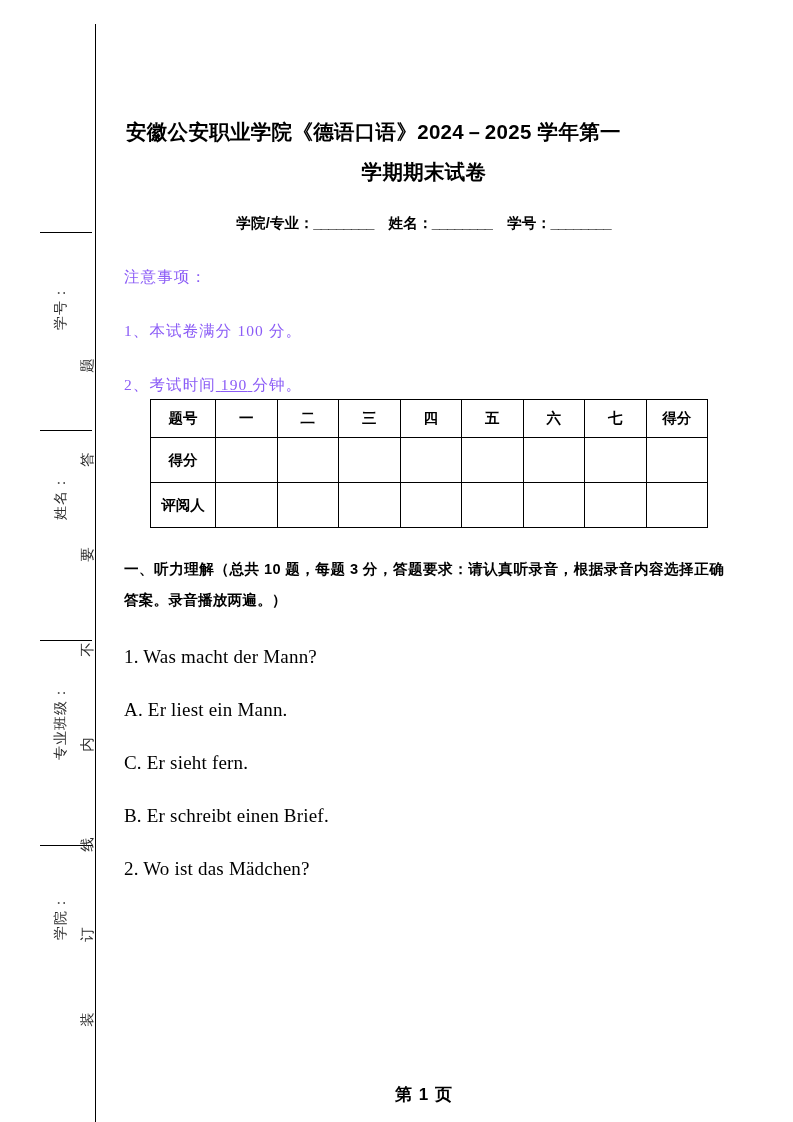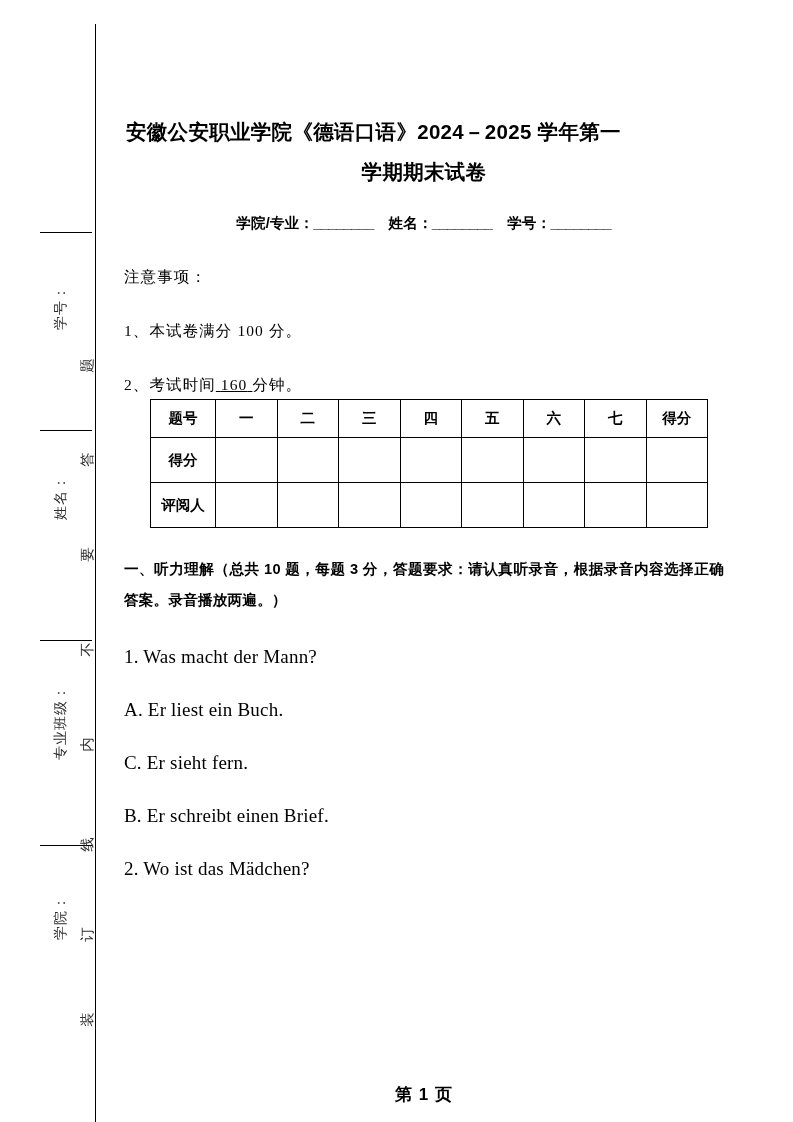--- a/index.html
+++ b/index.html
@@ -97,21 +97,21 @@
   #student-fields .fld { margin-right: 14px; }
   #student-fields .fld:last-child { margin-right: 0; }
   #student-fields .blank { letter-spacing: -0.5px; font-style: italic; }
 
   .notice-block { margin-top: 30px; }
   .notice-line {
     font-size: 15.5px;
     line-height: 28px;
     letter-spacing: 1.1px;
     margin-bottom: 26px;
-    color: #000000;
+    color: #8b5cf6;
   }
   .notice-line:last-child { margin-bottom: 0; }
   .uline { text-decoration: underline; }
 
   
   #score-table {
     margin-left: 26px;
     border-collapse: collapse;
     table-layout: fixed;
     width: 558px;
@@ -194,21 +194,21 @@
     <span class="tline">学期期末试卷</span>
   </h1>
 
   <div id="student-fields">
     <span class="fld"><span>学院/专业：</span><span class="blank">________</span></span><span class="fld"><span>姓名：</span><span class="blank">________</span></span><span class="fld"><span>学号：</span><span class="blank">________</span></span>
   </div>
 
   <div class="notice-block">
     <div class="notice-line">注意事项：</div>
     <div class="notice-line">1、本试卷满分 100 分。</div>
-    <div class="notice-line"><span>2、考试时间</span><span class="uline">&nbsp;<span>160</span>&nbsp;</span><span>分钟。</span></div>
+    <div class="notice-line"><span>2、考试时间</span><span class="uline">&nbsp;<span>190</span>&nbsp;</span><span>分钟。</span></div>
   </div>
 
   <table id="score-table">
     <tbody>
       <tr>
         <th class="rowhead">题号</th>
         <th>一</th>
         <th>二</th>
         <th>三</th>
         <th>四</th>
@@ -238,20 +238,20 @@
         <td></td>
         <td></td>
         <td></td>
       </tr>
     </tbody>
   </table>
 
   <div id="section-heading">一、听力理解（总共 10 题，每题 3 分，答题要求：请认真听录音，根据录音内容选择正确答案。录音播放两遍。）</div>
 
   <div class="q-line">1. Was macht der Mann?</div>
-  <div class="q-line opt">A. Er liest ein Buch.</div>
+  <div class="q-line opt">A. Er liest ein Mann.</div>
   <div class="q-line opt">C. Er sieht fern.</div>
   <div class="q-line opt">B. Er schreibt einen Brief.</div>
   <div class="q-line">2. Wo ist das Mädchen?</div>
 
 </div>
 
 <div id="page-footer">第 1 页</div>
 
 </body></html>

